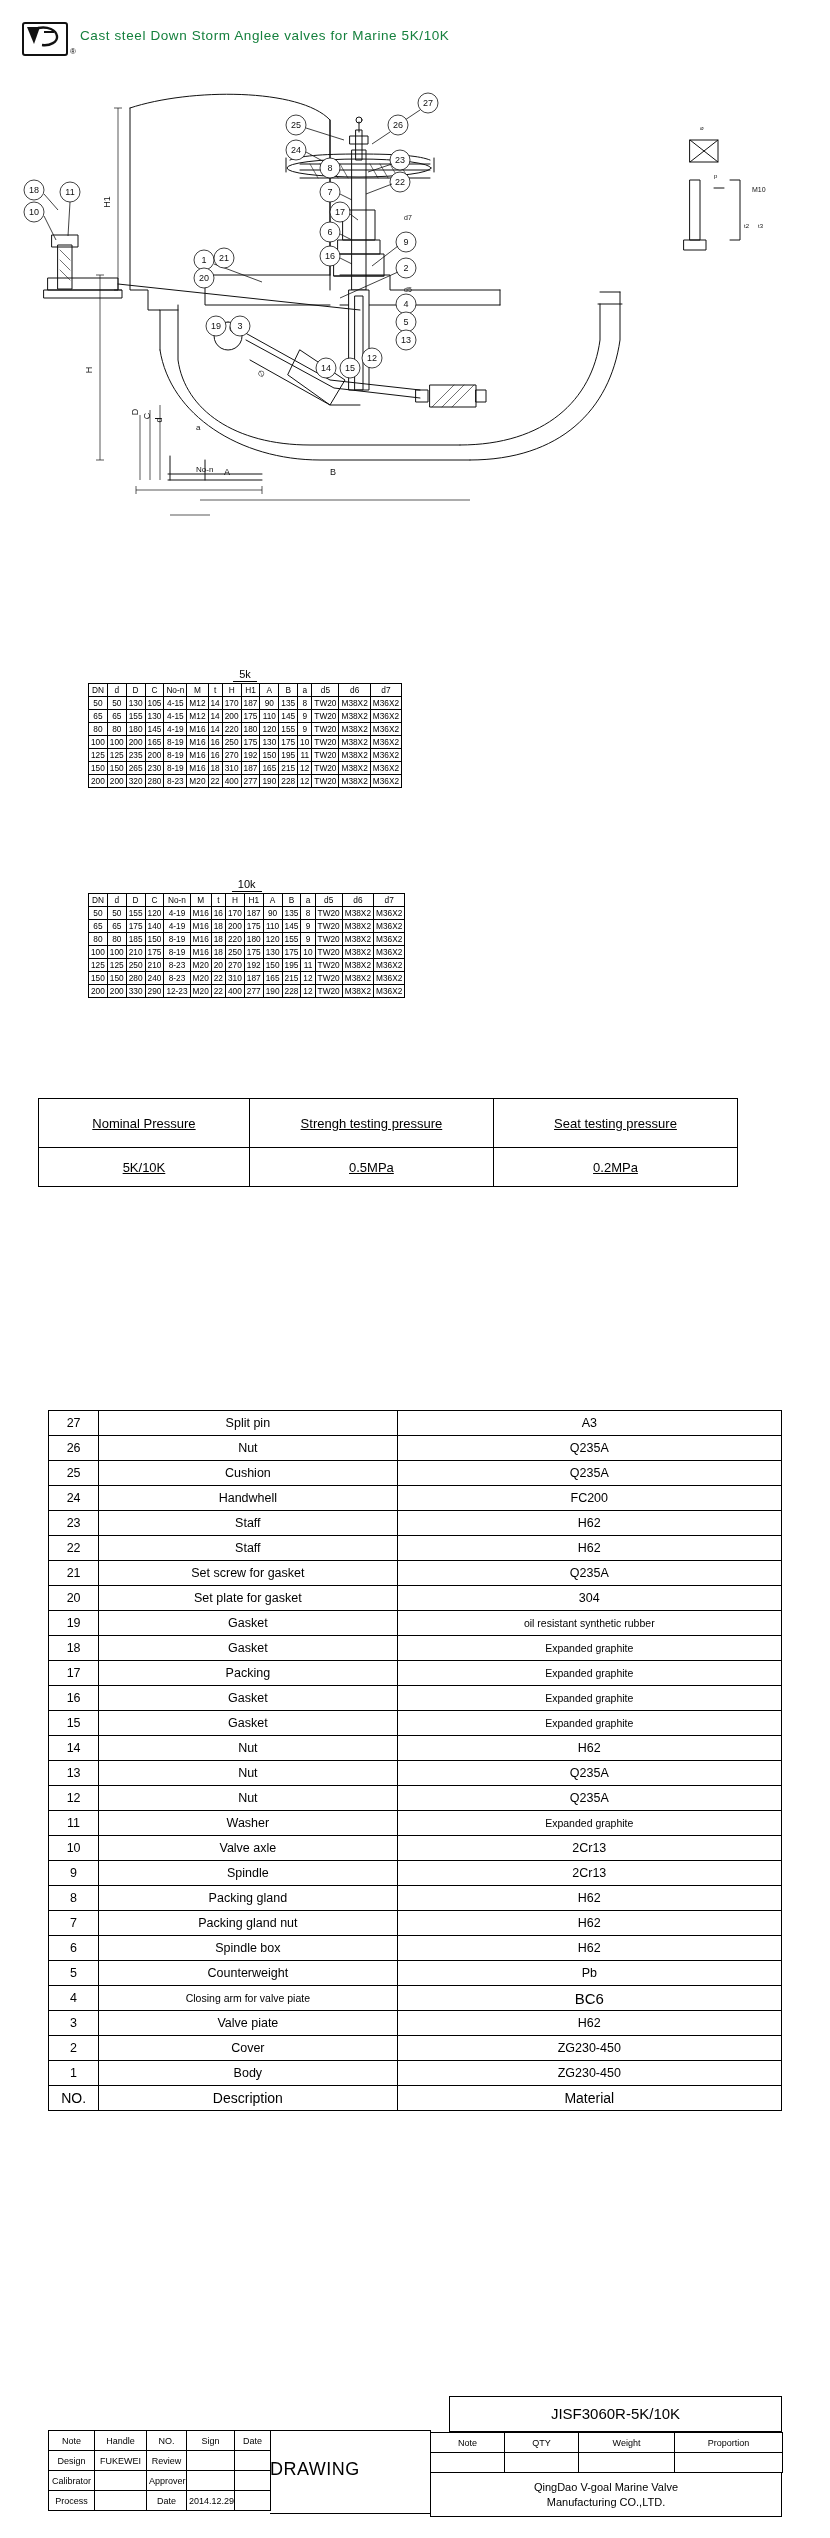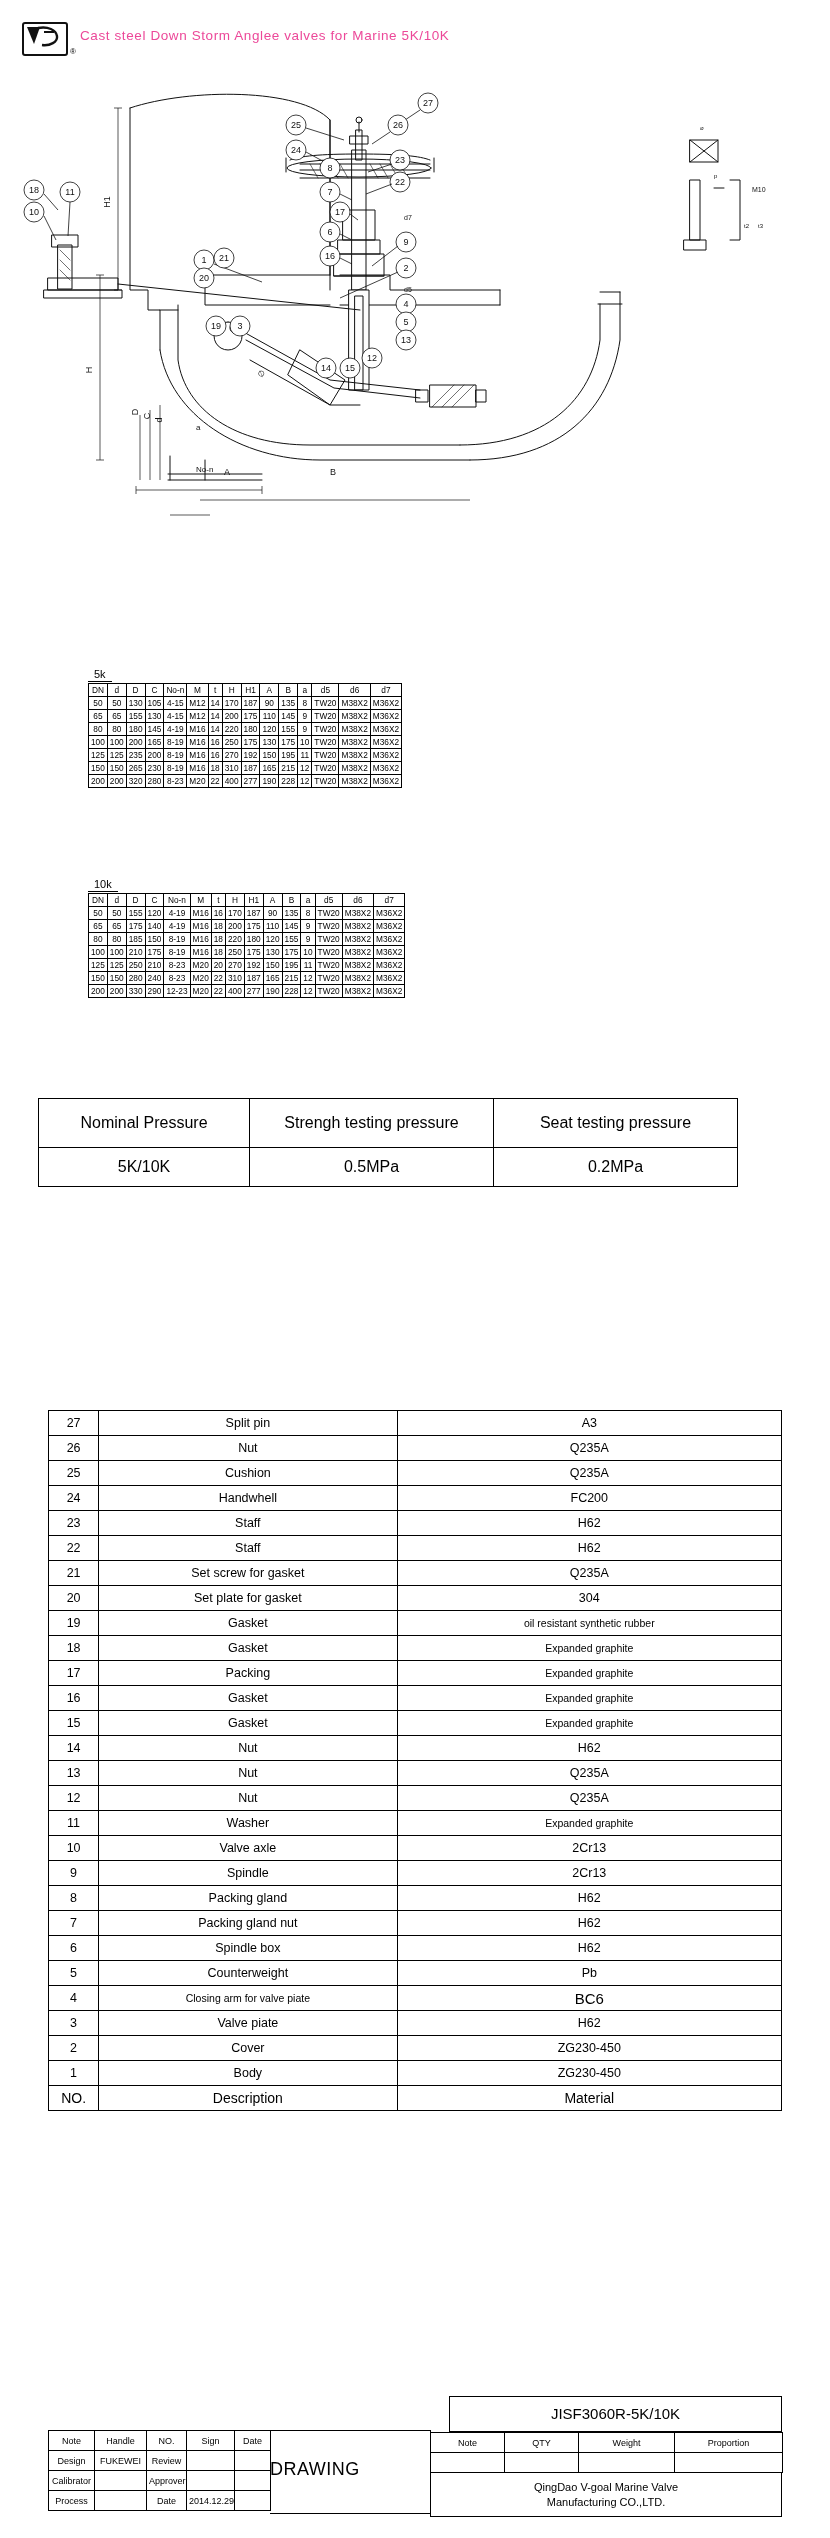--- a/index.html
+++ b/index.html
@@ -4,38 +4,38 @@
 <style>
   html,body{margin:0;padding:0;background:#ffffff;}
   body{width:830px;font-family:"Liberation Sans",sans-serif;color:#000;}
   .page{position:relative;width:830px;height:2538px;overflow:hidden;}
 
   
   .hdr{position:absolute;left:0;top:0;width:830px;height:60px;}
   .logo{position:absolute;left:22px;top:22px;width:42px;height:30px;border:2px solid #111;border-radius:3px;background:#fff;}
   .logo svg{position:absolute;left:0;top:0;}
   .logo .reg{position:absolute;right:-10px;bottom:-2px;font-size:8px;}
-  .hdr-title{position:absolute;left:80px;top:28px;font-size:13.5px;letter-spacing:.6px;color:#ec4899;}
+  .hdr-title{position:absolute;left:80px;top:28px;font-size:13.5px;letter-spacing:.6px;color:#15803d;}
 
   
   .draw{position:absolute;left:0;top:60px;width:830px;height:600px;}
   .draw svg{position:absolute;left:0;top:0;}
 
   
   .dimwrap{position:absolute;}
-  .dimlabel{text-align:left;font-size:11px;margin-bottom:1px;}
+  .dimlabel{text-align:center;font-size:11px;margin-bottom:1px;}
   .dimlabel span{display:inline-block;border-bottom:1px solid #000;padding:0 6px 1px 6px;}
   table.dim{border-collapse:collapse;font-size:8.3px;}
   table.dim td,table.dim th{border:1px solid #000;padding:0 2px;text-align:center;height:12px;line-height:12px;font-weight:normal;white-space:nowrap;}
   table.dim thead td{font-weight:normal;}
 
   
   .tp{position:absolute;left:38px;top:1098px;width:700px;}
   .tp-title{text-align:center;font-size:14px;margin-bottom:4px;}
-  table.tpt{border-collapse:collapse;width:700px;font-size:16px;}
+  table.tpt{border-collapse:collapse;width:700px;font-size:13px;text-decoration:underline;}
   table.tpt td{border:1px solid #000;text-align:center;padding:6px 4px;font-weight:normal;}
   table.tpt .r1 td{height:36px;}
   table.tpt .r2 td{height:26px;}
 
   
   .parts{position:absolute;left:48px;top:1410px;width:734px;}
   table.pl{border-collapse:collapse;width:734px;font-size:12.5px;}
   table.pl td{border:1px solid #000;height:24px;padding:0 4px;text-align:center;}
   table.pl td.no{width:42px;}
   table.pl td.desc{width:300px;}

